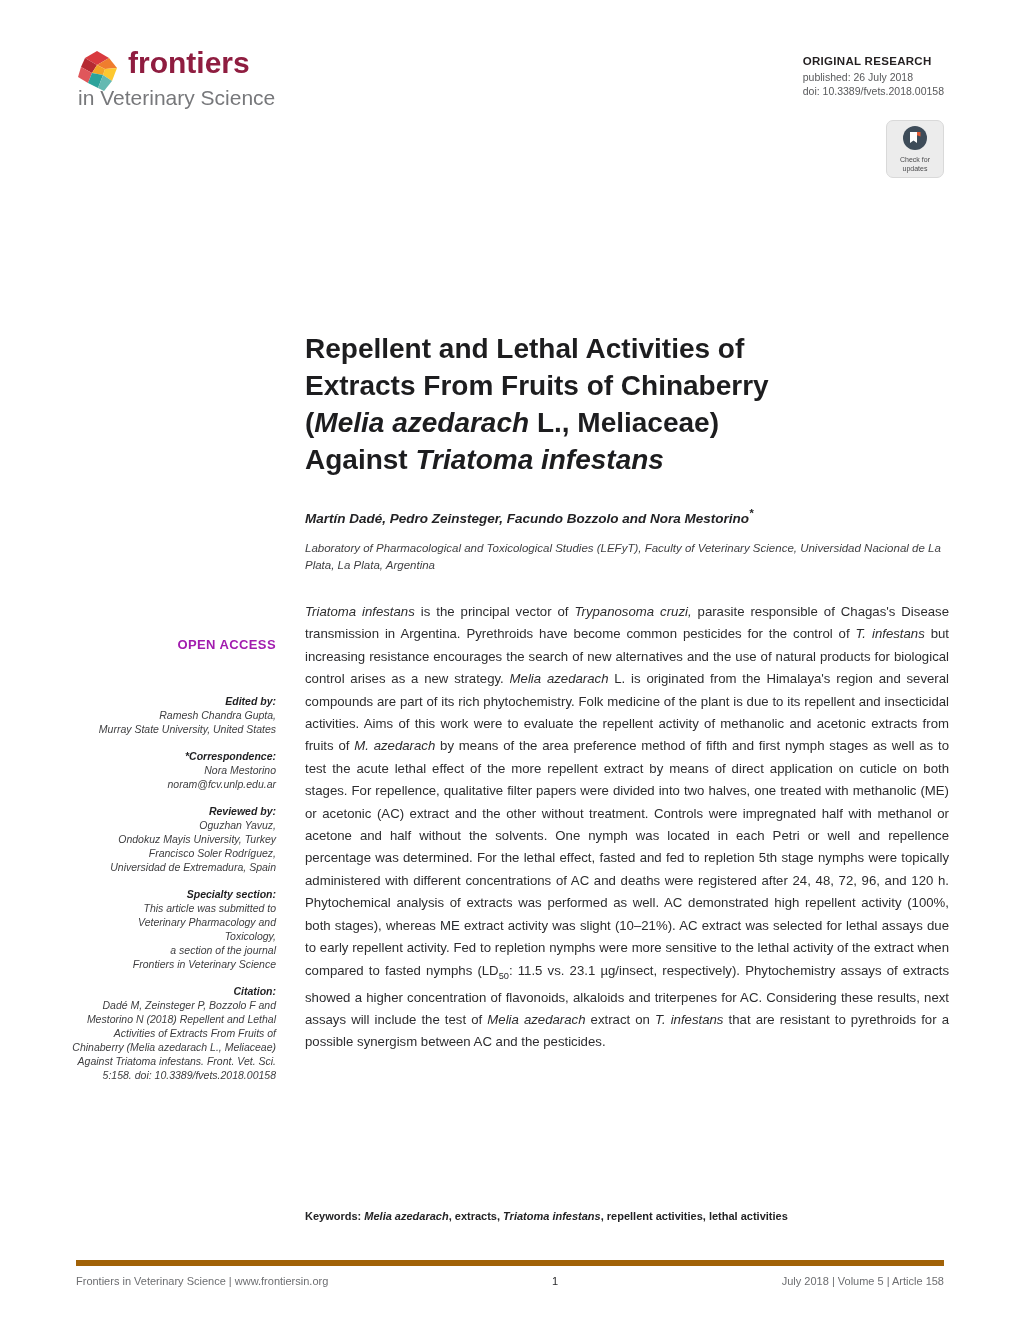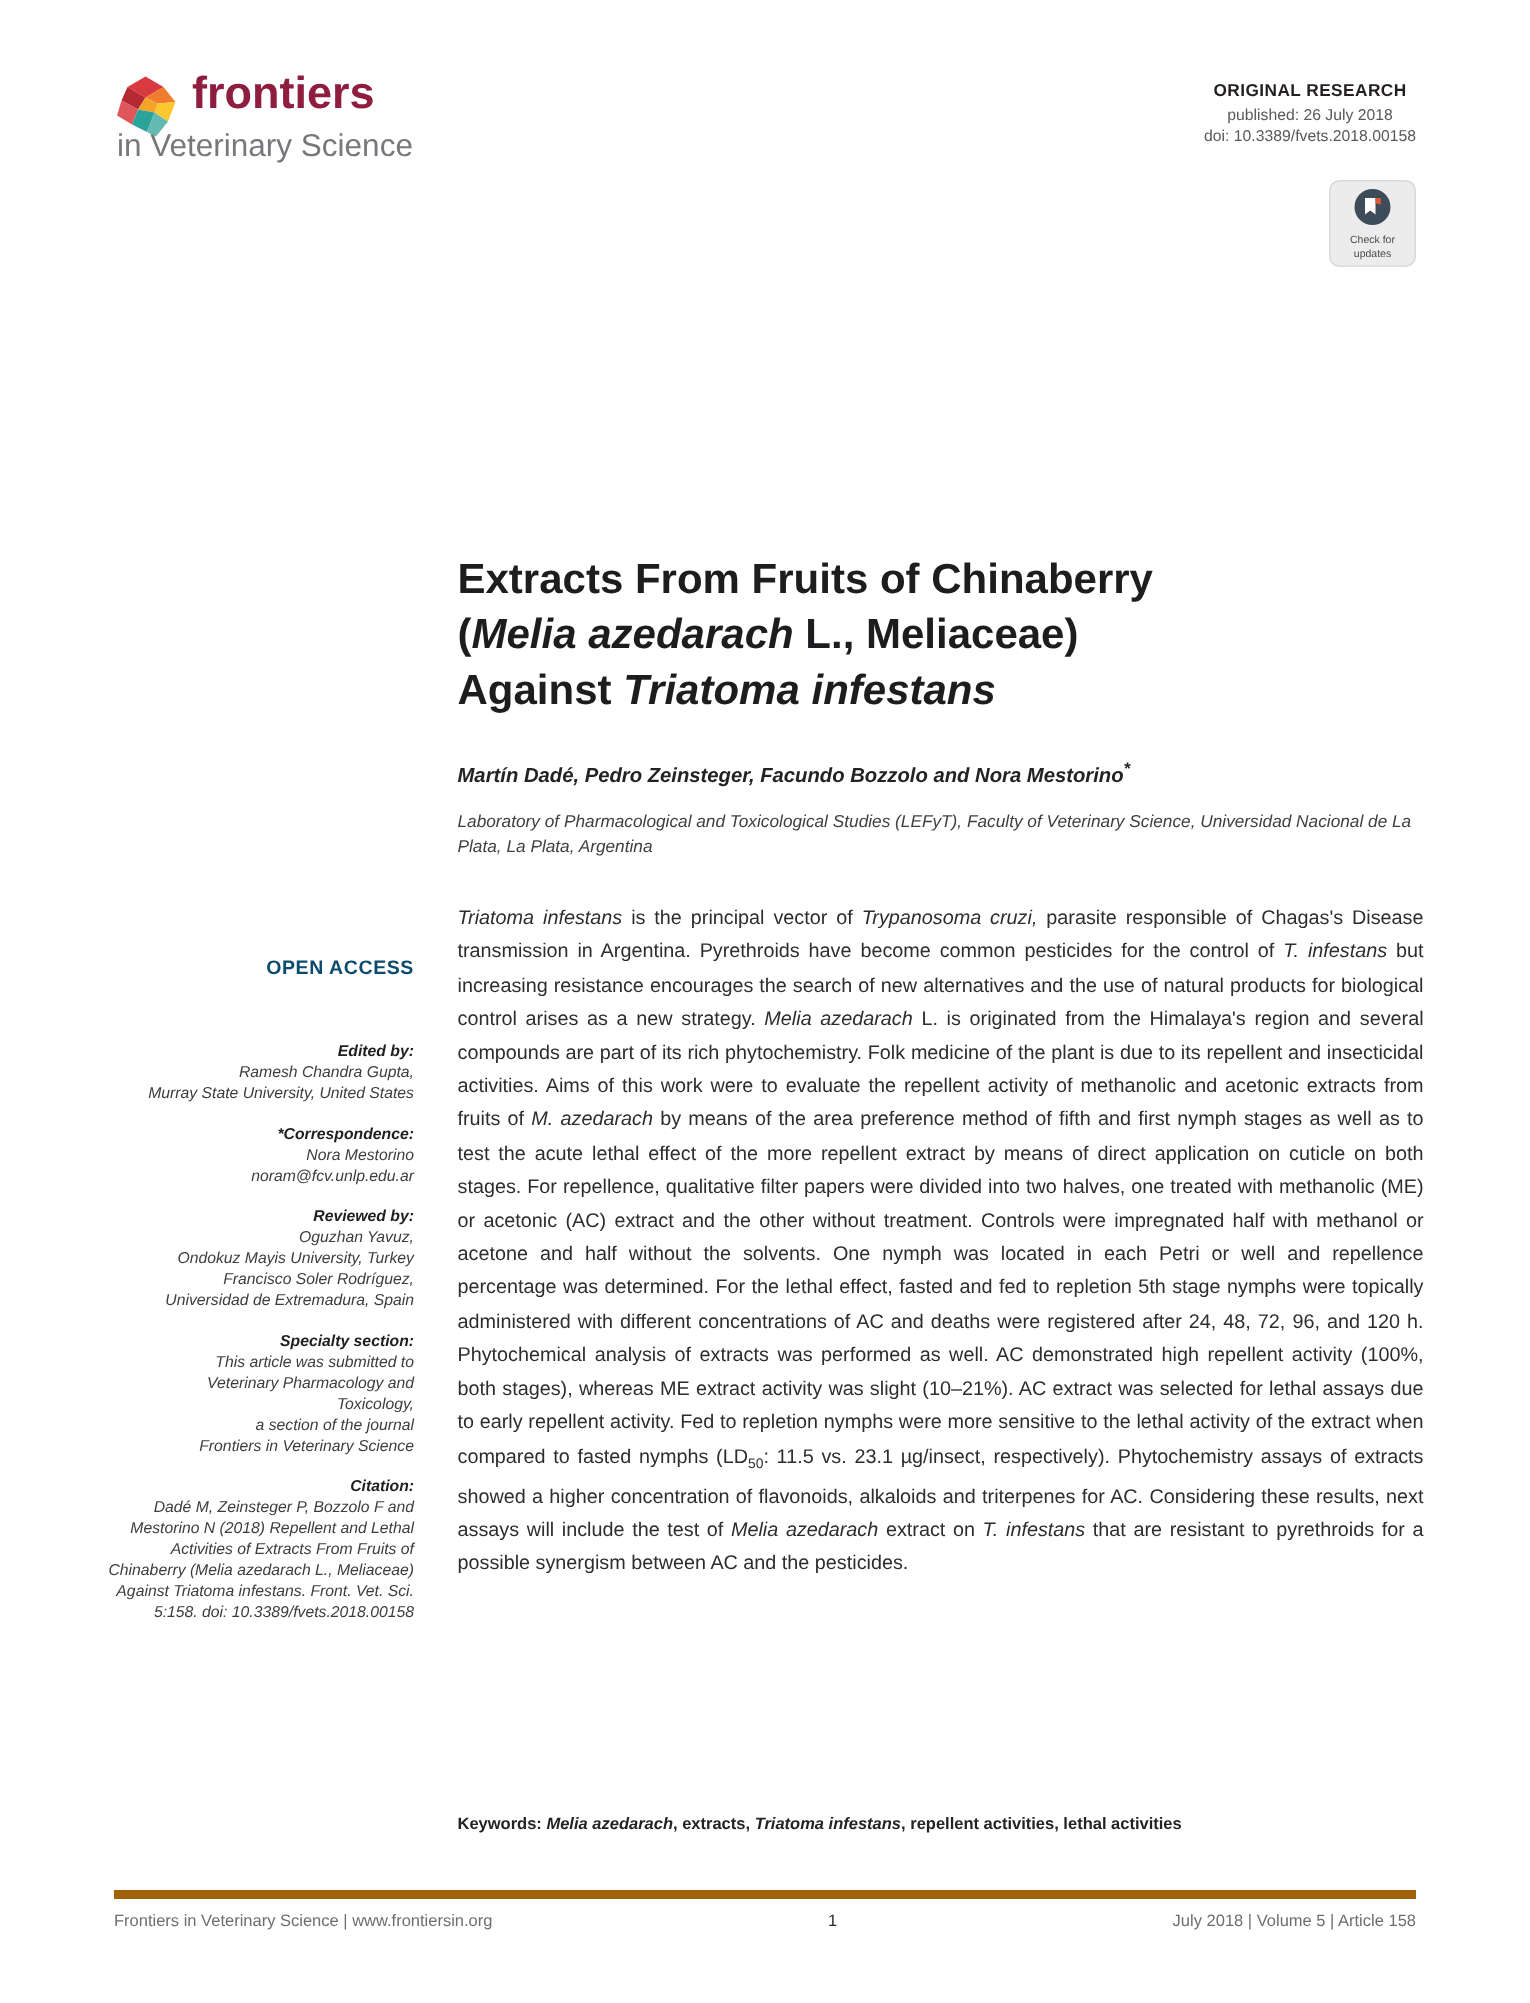--- a/index.html
+++ b/index.html
@@ -7,39 +7,39 @@
   body { font-family:"Liberation Sans","DejaVu Sans",sans-serif; color:#2e2e30; }
 
   .page { position:relative; width:1020px; height:1335px; background:#ffffff; margin:0 auto; overflow:hidden;border-radius:14px; }
 
   
   .logo { position:absolute; left:76px; top:48px; width:330px; height:64px; }
   .logo-icon { position:absolute; left:0; top:2px; width:44px; height:44px; }
   .brand { position:absolute; left:52px; top:-2px; font-size:30px; font-weight:700; color:var(--brand-red,#8f1d40); }
   .subbrand { position:absolute; left:2px; top:38px; font-size:21px; color:var(--subbrand-gray,#77787b); }
 
-  .header-right { position:absolute; right:76px; top:55px; text-align:center; }
+  .header-right { position:absolute; right:76px; top:55px; text-align:left; }
   .article-type { font-size:11.5px; font-weight:700; color:#231f20; letter-spacing:0.3px; margin-bottom:3px; }
   .meta-line { font-size:10.5px; color:var(--meta-gray,#58595b); line-height:14px; }
   .doi { cursor:pointer; }
 
   .crossmark { position:absolute; right:76px; top:120px; width:58px; height:58px; background:#ececec;
                border:1px solid #d9d9d9; border-radius:7px; display:flex; flex-direction:column;
                align-items:center; justify-content:center; gap:1px; cursor:pointer; }
   .cm-text { font-size:7px; color:#4b4b4d; line-height:8px; }
 
   
   .title { position:absolute; left:305px; top:330px; width:662px; font-size:28px; line-height:37px; font-weight:700; color:#1d1d1f; }
   .authors { position:absolute; left:305px; top:507px; font-size:13.5px; font-weight:700; font-style:italic; color:#232325; }
   .affiliation { position:absolute; left:305px; top:540px; width:650px; font-size:11.5px; font-style:italic; color:#3f3f41; line-height:16.5px; }
 
   
   .sidebar { position:absolute; left:70px; top:638px; width:206px; text-align:right; font-size:10.5px;
              font-style:italic; color:#3d3d3f; line-height:14px; }
-  .open-access { font-style:normal; font-weight:700; font-size:13px; letter-spacing:0.4px; color:#0c4a6e; margin-bottom:42px; }
+  .open-access { font-style:normal; font-weight:700; font-size:13px; letter-spacing:0.4px; color:#a21caf; margin-bottom:42px; }
   .sb-group { margin-bottom:13px; }
   .sb-label { font-weight:700; color:#1f1f21; }
   .sb-email { cursor:pointer; }
 
   
   .abstract { position:absolute; left:305px; top:601px; width:644px; font-size:13.2px; line-height:22.4px;
               text-align:justify; color:#2d2d2f; }
   .abstract sub, .keywords sub { font-size:70%; }
   .keywords { position:absolute; left:305px; top:1209px; width:644px; font-size:11px; font-weight:700; color:#232325; line-height:15px; }
 
@@ -81,21 +81,21 @@
       <svg width="26" height="26" viewBox="0 0 26 26" aria-hidden="true">
         <circle cx="13" cy="13" r="12" fill="#3e4c59"></circle>
         <path d="M8 7h7v11l-3.5-2.6L8 18z" fill="#ffffff"></path>
         <path d="M15 7h3.5v4.5l-3.5-1.2z" fill="#e25a34"></path>
       </svg>
     </span>
     <span class="cm-text">Check for</span>
     <span class="cm-text">updates</span>
   </div>
 
-  <h1 class="title"><br><span>Extracts From Fruits of Chinaberry</span><br><span>(</span><span style="font-style: italic;">Melia azedarach</span><span> L., Meliaceae)</span><br><span>Against </span><span style="font-style: italic;">Triatoma infestans</span></h1>
+  <h1 class="title"><span>Repellent and Lethal Activities of</span><br><span>Extracts From Fruits of Chinaberry</span><br><span>(</span><span style="font-style: italic;">Melia azedarach</span><span> L., Meliaceae)</span><br><span>Against </span><span style="font-style: italic;">Triatoma infestans</span></h1>
   <p class="authors"><span>Martín Dadé, Pedro Zeinsteger, Facundo Bozzolo and Nora Mestorino</span><sup>*</sup></p>
   <p class="affiliation">Laboratory of Pharmacological and Toxicological Studies (LEFyT), Faculty of Veterinary Science, Universidad Nacional de La Plata, La Plata, Argentina</p>
 
   <aside class="sidebar">
     <div class="open-access">OPEN ACCESS</div>
 
     <div class="sb-group">
       <div class="sb-label">Edited by:</div>
       <div>Ramesh Chandra Gupta,</div>
       <div>Murray State University, United States</div>

